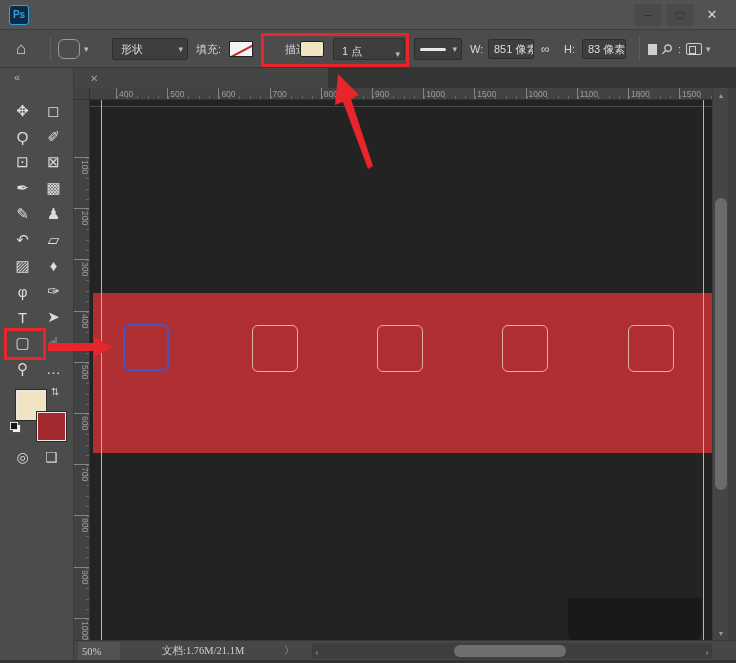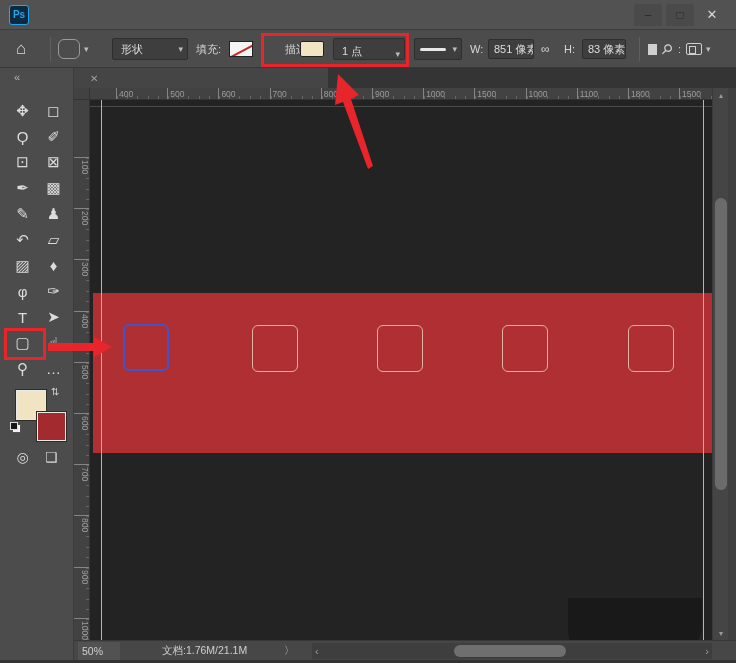--- a/index.html
+++ b/index.html
@@ -93,21 +93,21 @@
   #vscroll .sb-btn{position:absolute;left:0;width:16px;height:14px;color:#9a9a9a;font-size:8px;
                    display:flex;align-items:center;justify-content:center;}
   #vscroll .up{top:0;} #vscroll .down{bottom:0;}
   .vthumb{position:absolute;left:2px;top:110px;width:12px;height:292px;background:#6b6b6b;border-radius:6px;}
   #rightedge{position:absolute;left:728px;top:88px;width:8px;height:552px;background:#3f3f3f;}
 
   #darkblob{position:absolute;left:568px;top:598px;width:134px;height:57px;background:#191919;
             border-radius:0 0 30px 24px;}
 
   #statusbar{position:absolute;left:74px;top:640px;width:662px;height:20px;background:#474747;
-             border-top:1px solid #383838;color:#cfcfcf;font-size:10.5px;}
+             border-top:1px solid #383838;color:#cfcfcf;font-size:10.5px;font-family:Liberation Serif, serif;}
   .zoom-field{position:absolute;left:4px;top:1px;width:42px;height:18px;background:#525252;
               display:flex;align-items:center;padding-left:4px;}
   .doc-info{position:absolute;left:88px;top:3px;}
   .status-chev{position:absolute;left:210px;top:3px;color:#bdbdbd;}
   .hscroll{position:absolute;left:238px;top:2px;width:400px;height:16px;background:#3e3e3e;}
   .hthumb{position:absolute;left:142px;top:2px;width:112px;height:12px;background:#6f6f6f;border-radius:6px;}
   .hs-arrow{position:absolute;top:2px;color:#9a9a9a;font-size:11px;}
   .hs-arrow.l{left:3px;} .hs-arrow.r{right:3px;}
   #bottomstrip{position:absolute;left:0;top:660px;width:736px;height:3px;background:#333;}
 

